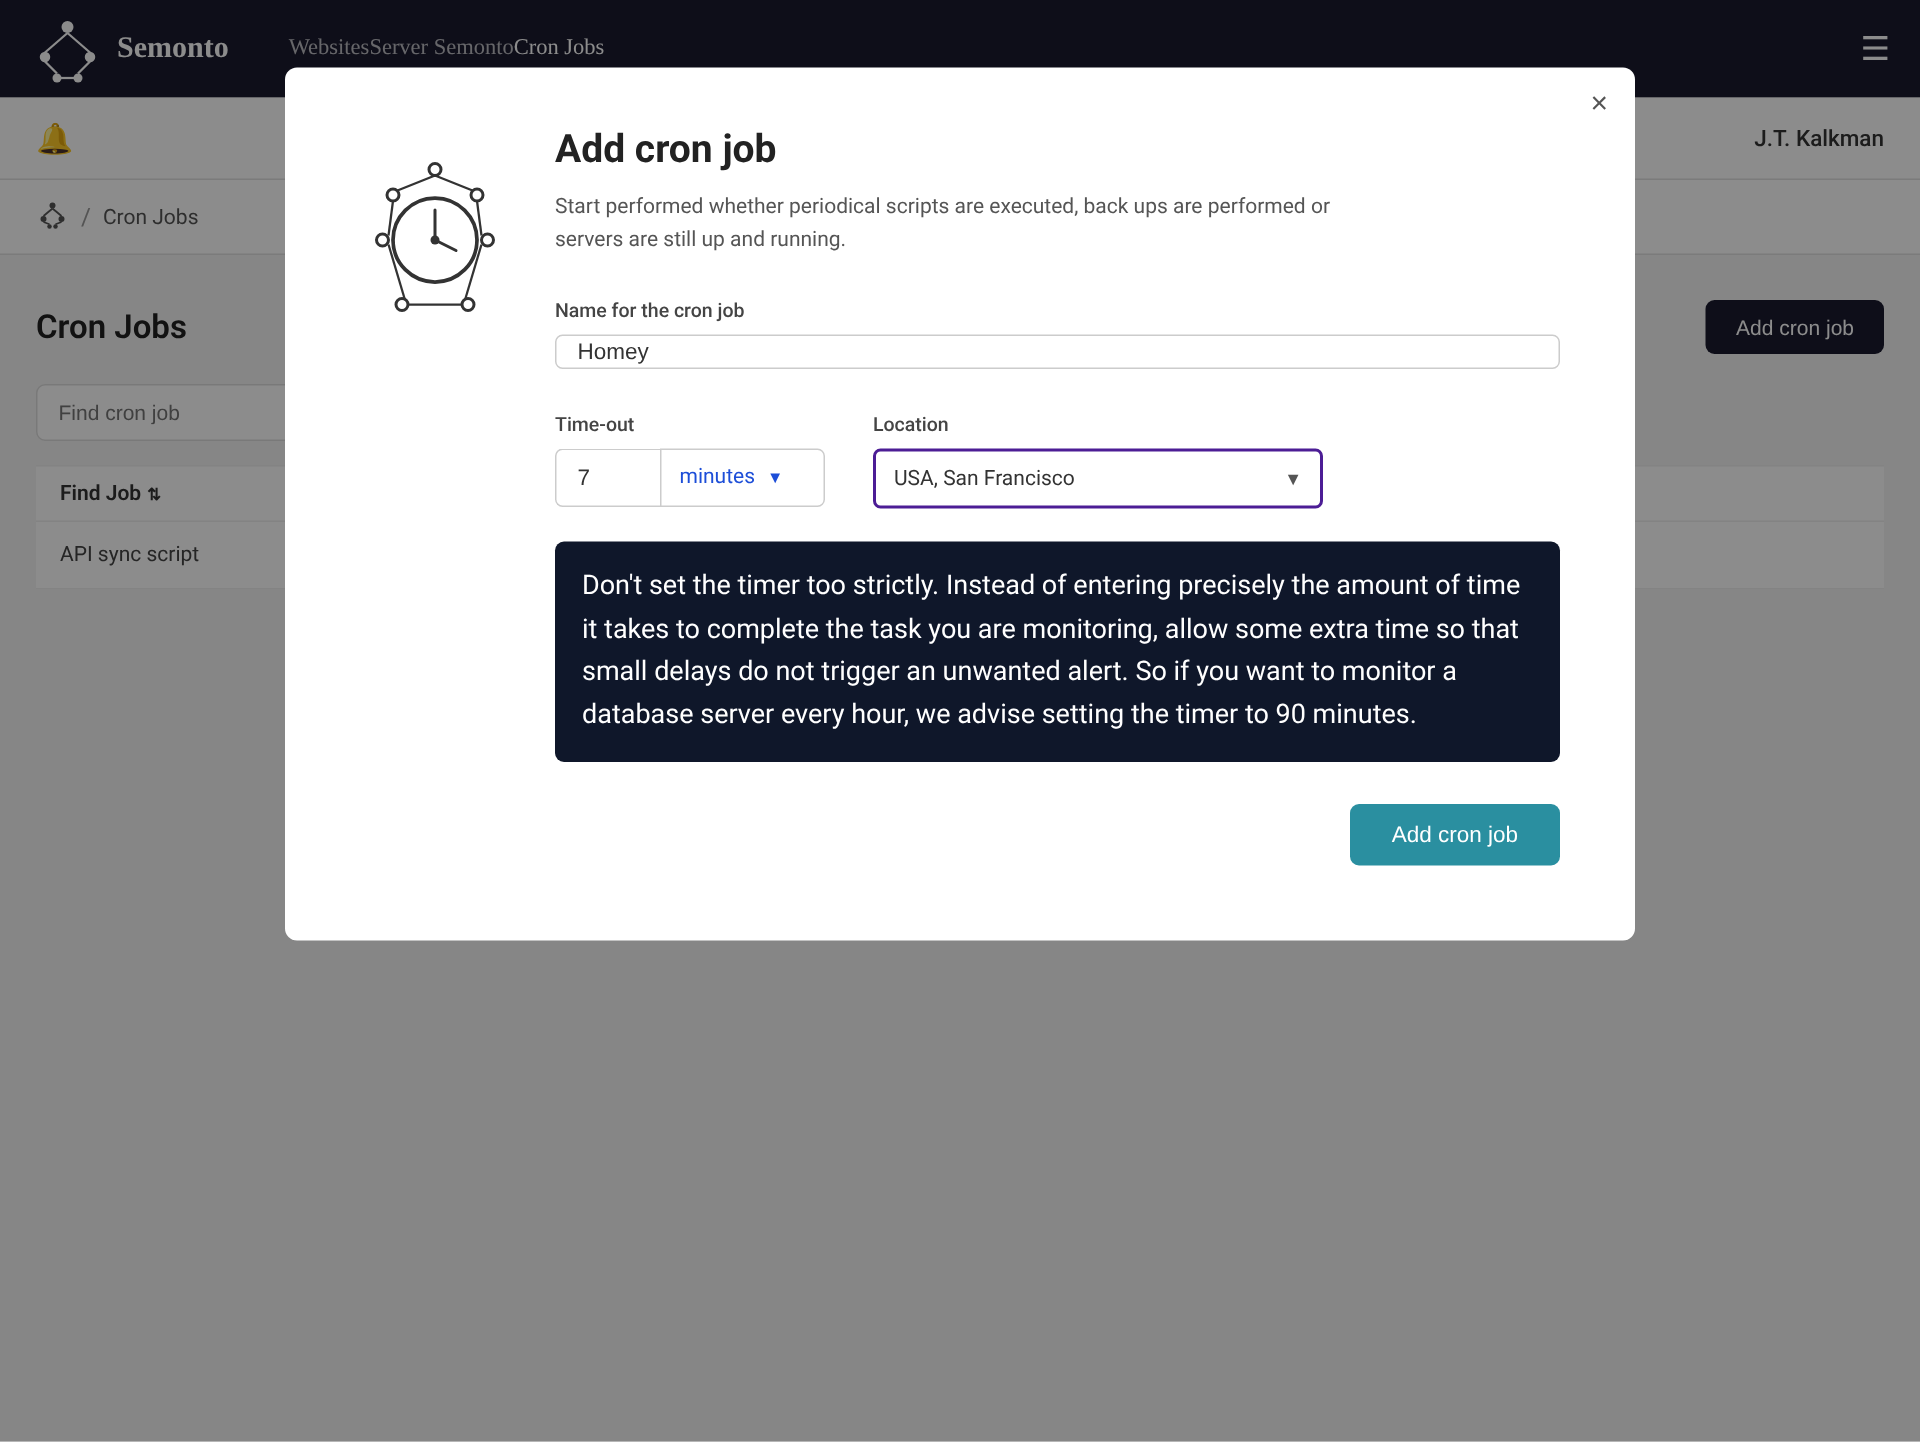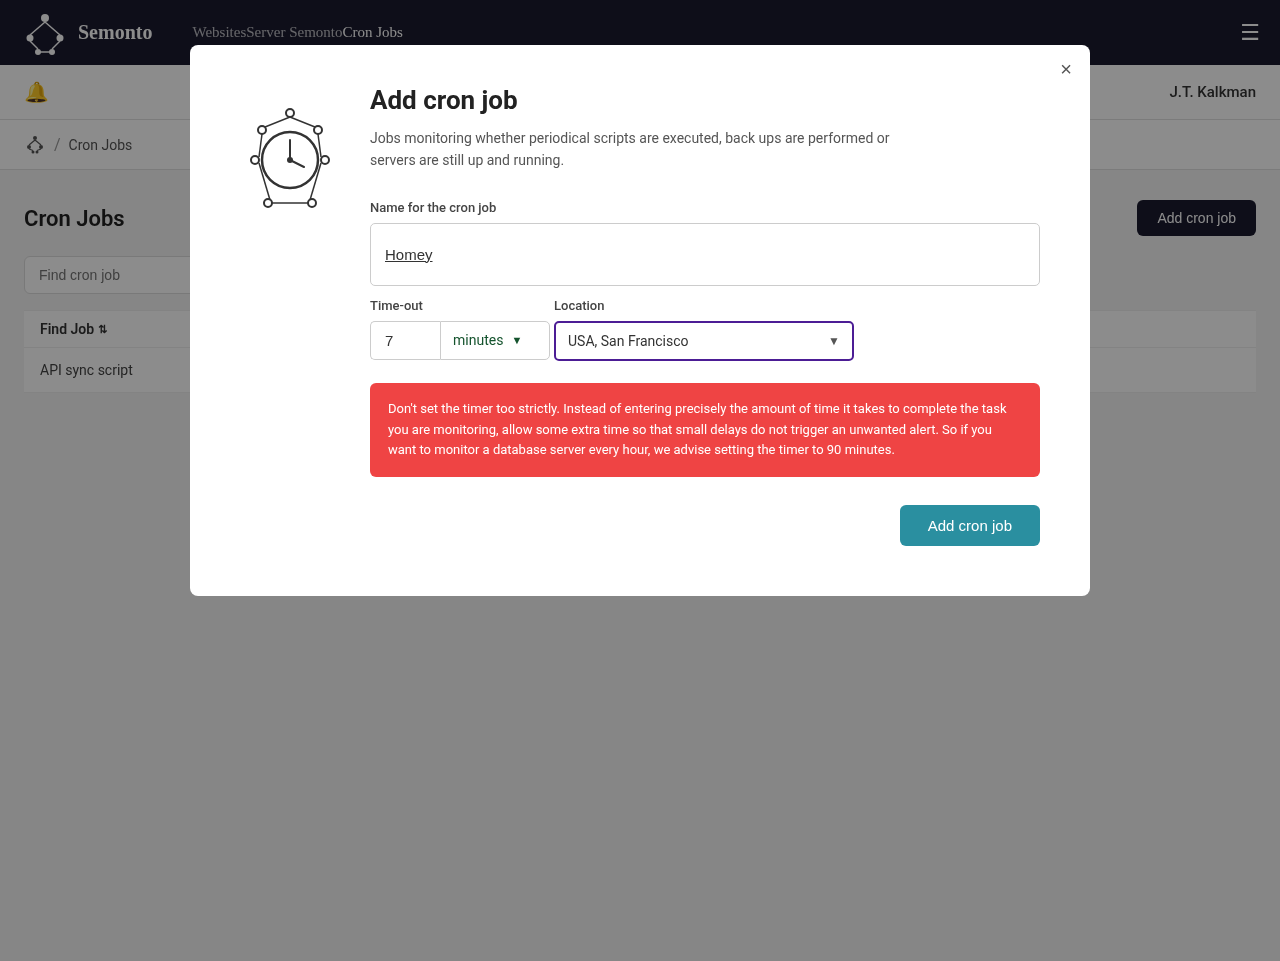--- a/index.html
+++ b/index.html
@@ -87,51 +87,50 @@
     .modal-body { padding: 40px 50px 50px 50px; display: flex; gap: 30px; }
     .modal-icon { flex-shrink: 0; width: 100px; display: flex; align-items: flex-start; justify-content: center; padding-top: 10px; }
     .modal-icon svg { width: 100px; height: 120px; }
     .modal-content { flex: 1; }
     .modal-title { font-size: 26px; font-weight: 700; color: #222; margin-bottom: 12px; }
     .modal-desc { font-size: 14px; color: #555; line-height: 1.6; margin-bottom: 28px; max-width: 560px; }
 
     .form-label { font-size: 13px; color: #444; font-weight: 500; margin-bottom: 8px; display: block; }
     .form-input {
       width: 100%; border: 1px solid #ccc; border-radius: 5px;
-      padding: 22px 14px; font-size: 15px; color: #333; margin-bottom: 12px;
+      padding: 2px 14px; font-size: 15px; color: #333; margin-bottom: 30px;
       outline: none;
-      text-decoration: underline;
-    }
-
-    .form-row { display: flex; gap: 4px; margin-bottom: 22px; }
+    }
+
+    .form-row { display: flex; gap: 32px; margin-bottom: 22px; }
     .form-group { display: flex; flex-direction: column; }
     .form-group-timeout { }
     .timeout-inputs { display: flex; gap: 0; }
     .timeout-number {
       width: 70px; border: 1px solid #ccc; border-radius: 5px 0 0 5px;
       padding: 10px 14px; font-size: 15px; color: #333; outline: none;
       border-right: none;
     }
     .timeout-unit {
       border: 1px solid #ccc; border-radius: 0 5px 5px 0;
-      padding: 10px 12px; font-size: 14px; color: #14532d;
+      padding: 10px 12px; font-size: 14px; color: #1d4ed8;
       background: white; cursor: pointer; display: flex; align-items: center; gap: 8px;
       min-width: 110px;
     }
     .location-select {
       border: 2px solid #4c1d95; border-radius: 5px;
       padding: 10px 12px; font-size: 14px; color: #333;
       background: white; cursor: pointer; display: flex; align-items: center;
       justify-content: space-between; min-width: 300px;
     }
     .select-arrow { color: #555; font-size: 12px; }
 
     .info-box {
-      background: #ef4444; color: white; border-radius: 6px;
-      padding: 16px 18px; font-size: 13px; line-height: 1.6;
+      background: #0f172a; color: white; border-radius: 6px;
+      padding: 16px 18px; font-size: 18px; line-height: 1.6;
       margin-bottom: 28px;
     }
 
     .modal-footer { display: flex; justify-content: flex-end; }
     .submit-btn {
       background: #2a8fa0; color: white; border: none;
       padding: 12px 28px; border-radius: 6px; font-size: 15px;
       font-weight: 500; cursor: pointer;
     }
   </style>
@@ -233,21 +232,21 @@
         <line x1="22" y1="39" x2="19" y2="62" stroke="#333" stroke-width="1.5"></line>
         <line x1="78" y1="39" x2="81" y2="62" stroke="#333" stroke-width="1.5"></line>
         <line x1="19" y1="68" x2="30" y2="105" stroke="#333" stroke-width="1.5"></line>
         <line x1="81" y1="68" x2="70" y2="105" stroke="#333" stroke-width="1.5"></line>
         <line x1="32" y1="108" x2="68" y2="108" stroke="#333" stroke-width="1.5"></line>
       </svg>
     </div>
 
     <div class="modal-content">
       <h2 class="modal-title">Add cron job</h2>
-      <p class="modal-desc">Jobs monitoring whether periodical scripts are executed, back ups are performed or servers are still up and running.</p>
+      <p class="modal-desc">Start performed whether periodical scripts are executed, back ups are performed or servers are still up and running.</p>
 
       <label class="form-label">Name for the cron job</label>
       <input class="form-input" type="text" value="Homey" style="">
 
       <div class="form-row">
         <div class="form-group form-group-timeout">
           <label class="form-label">Time-out</label>
           <div class="timeout-inputs">
             <input class="timeout-number" type="number" value="7" style="">
             <div class="timeout-unit">

